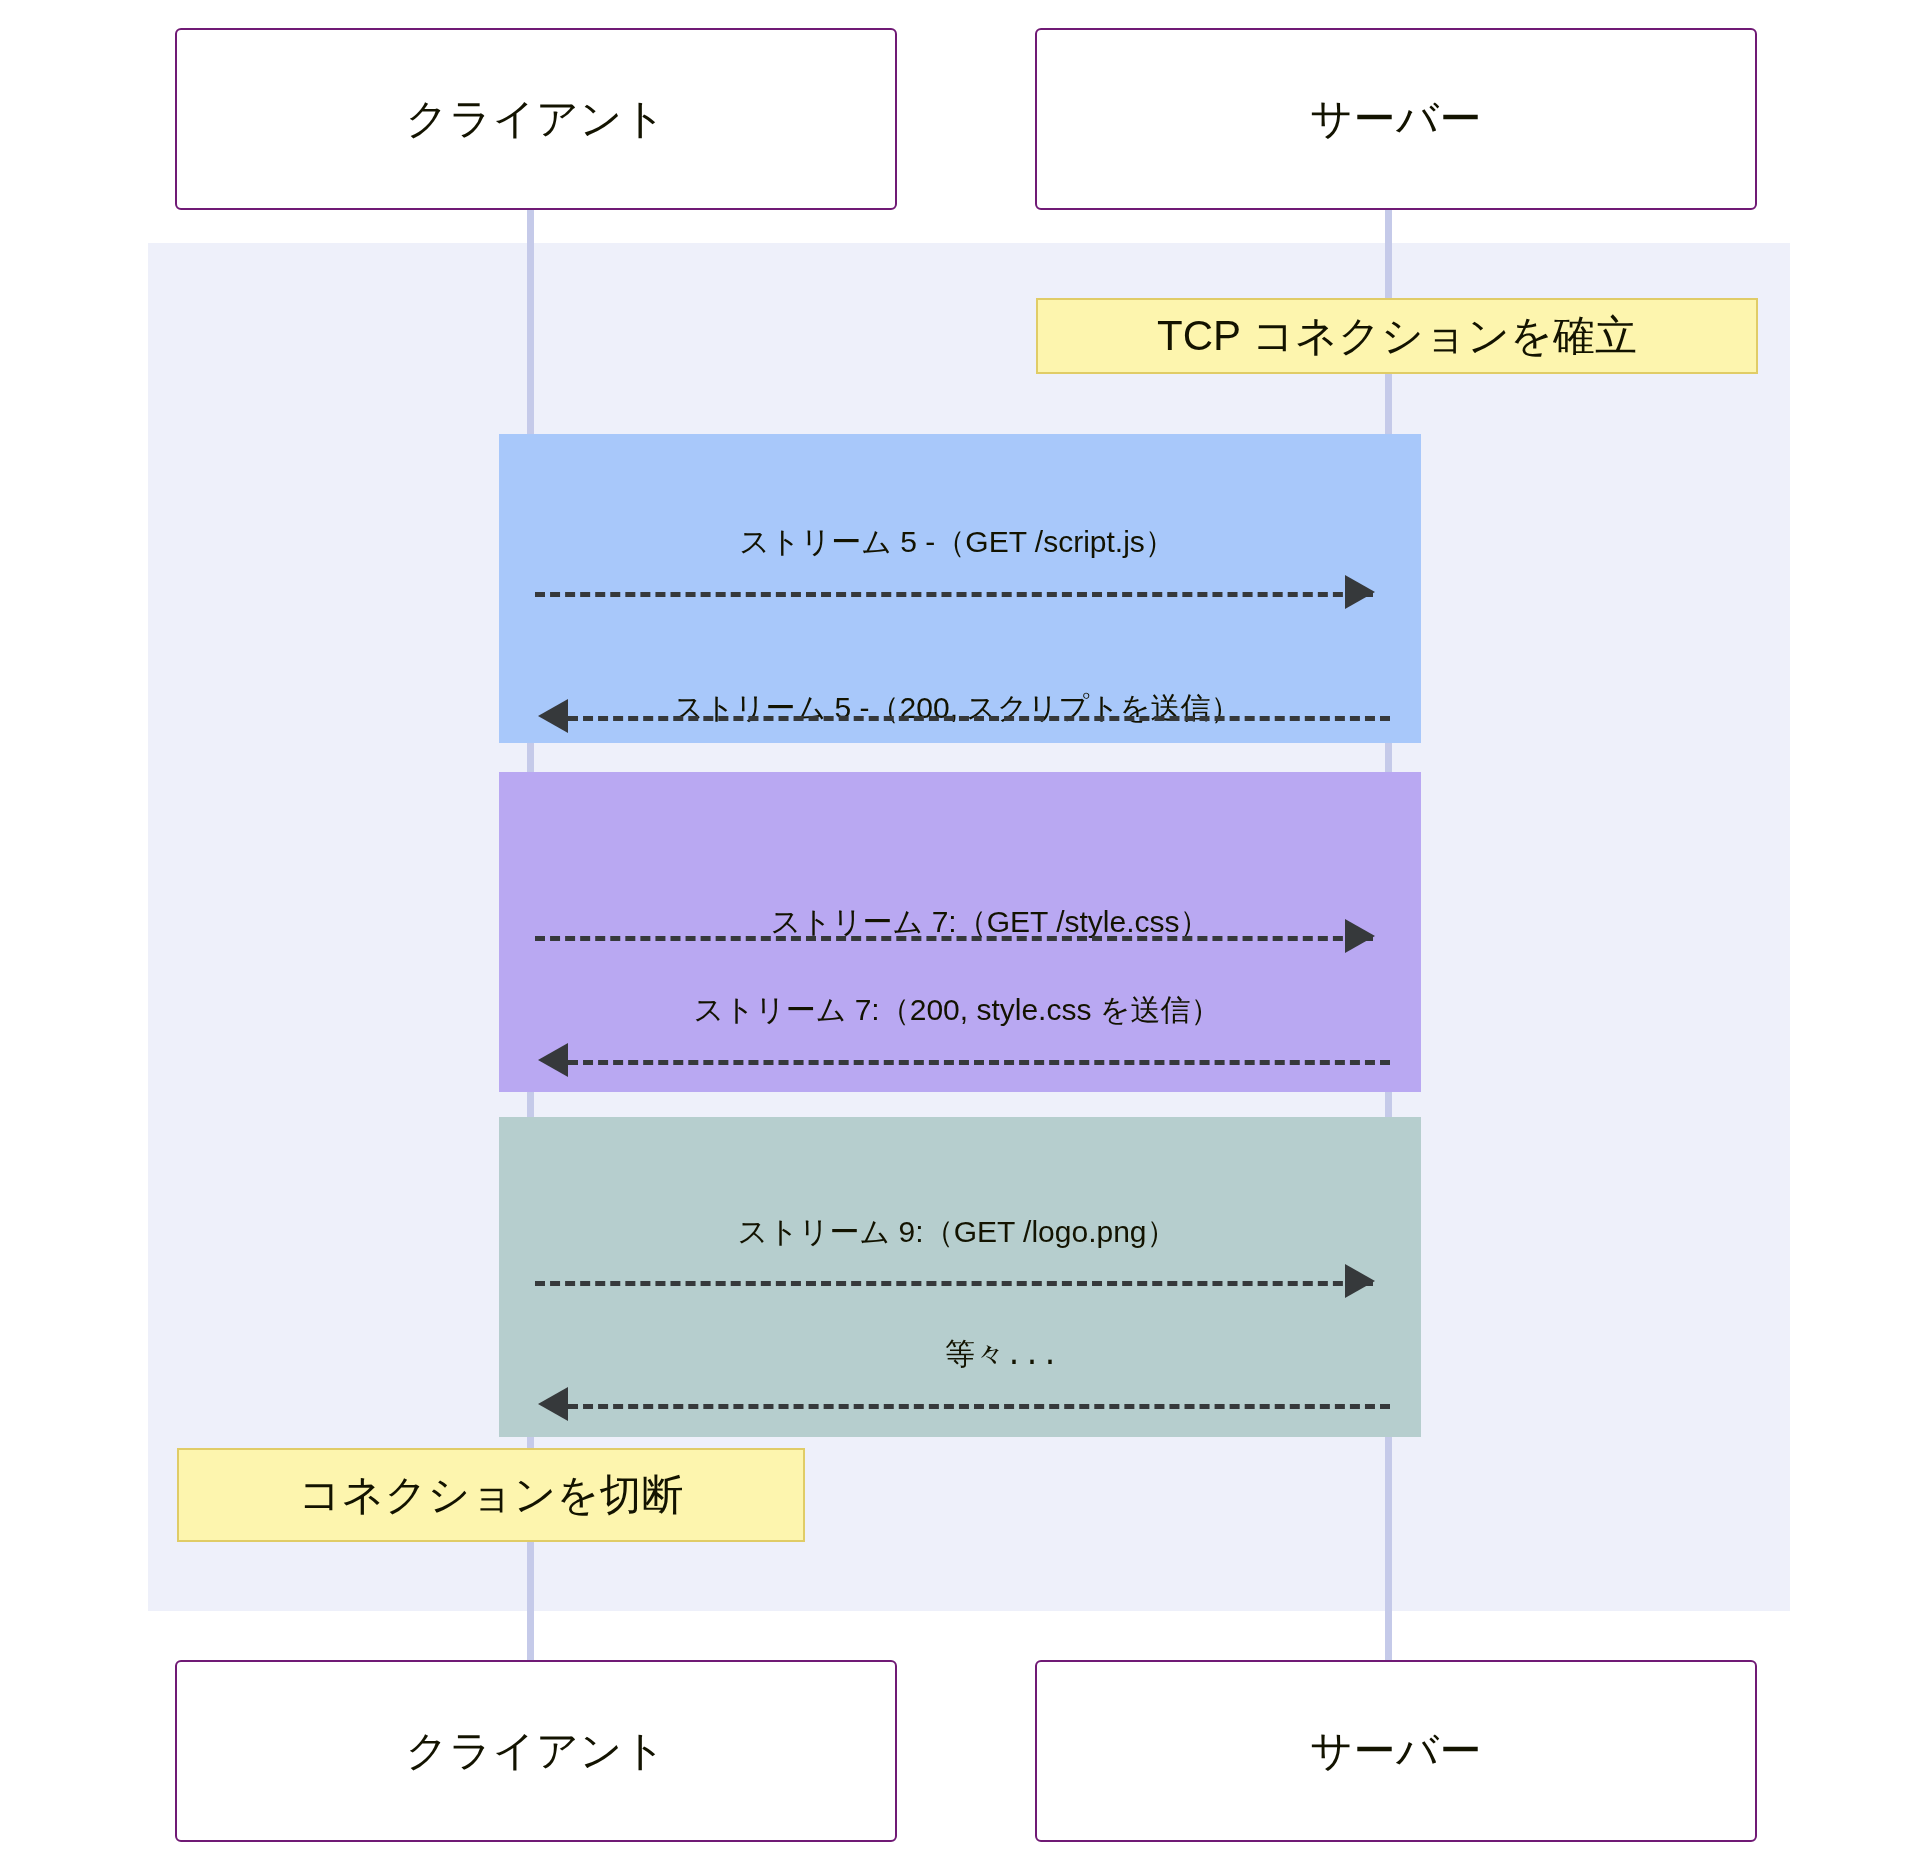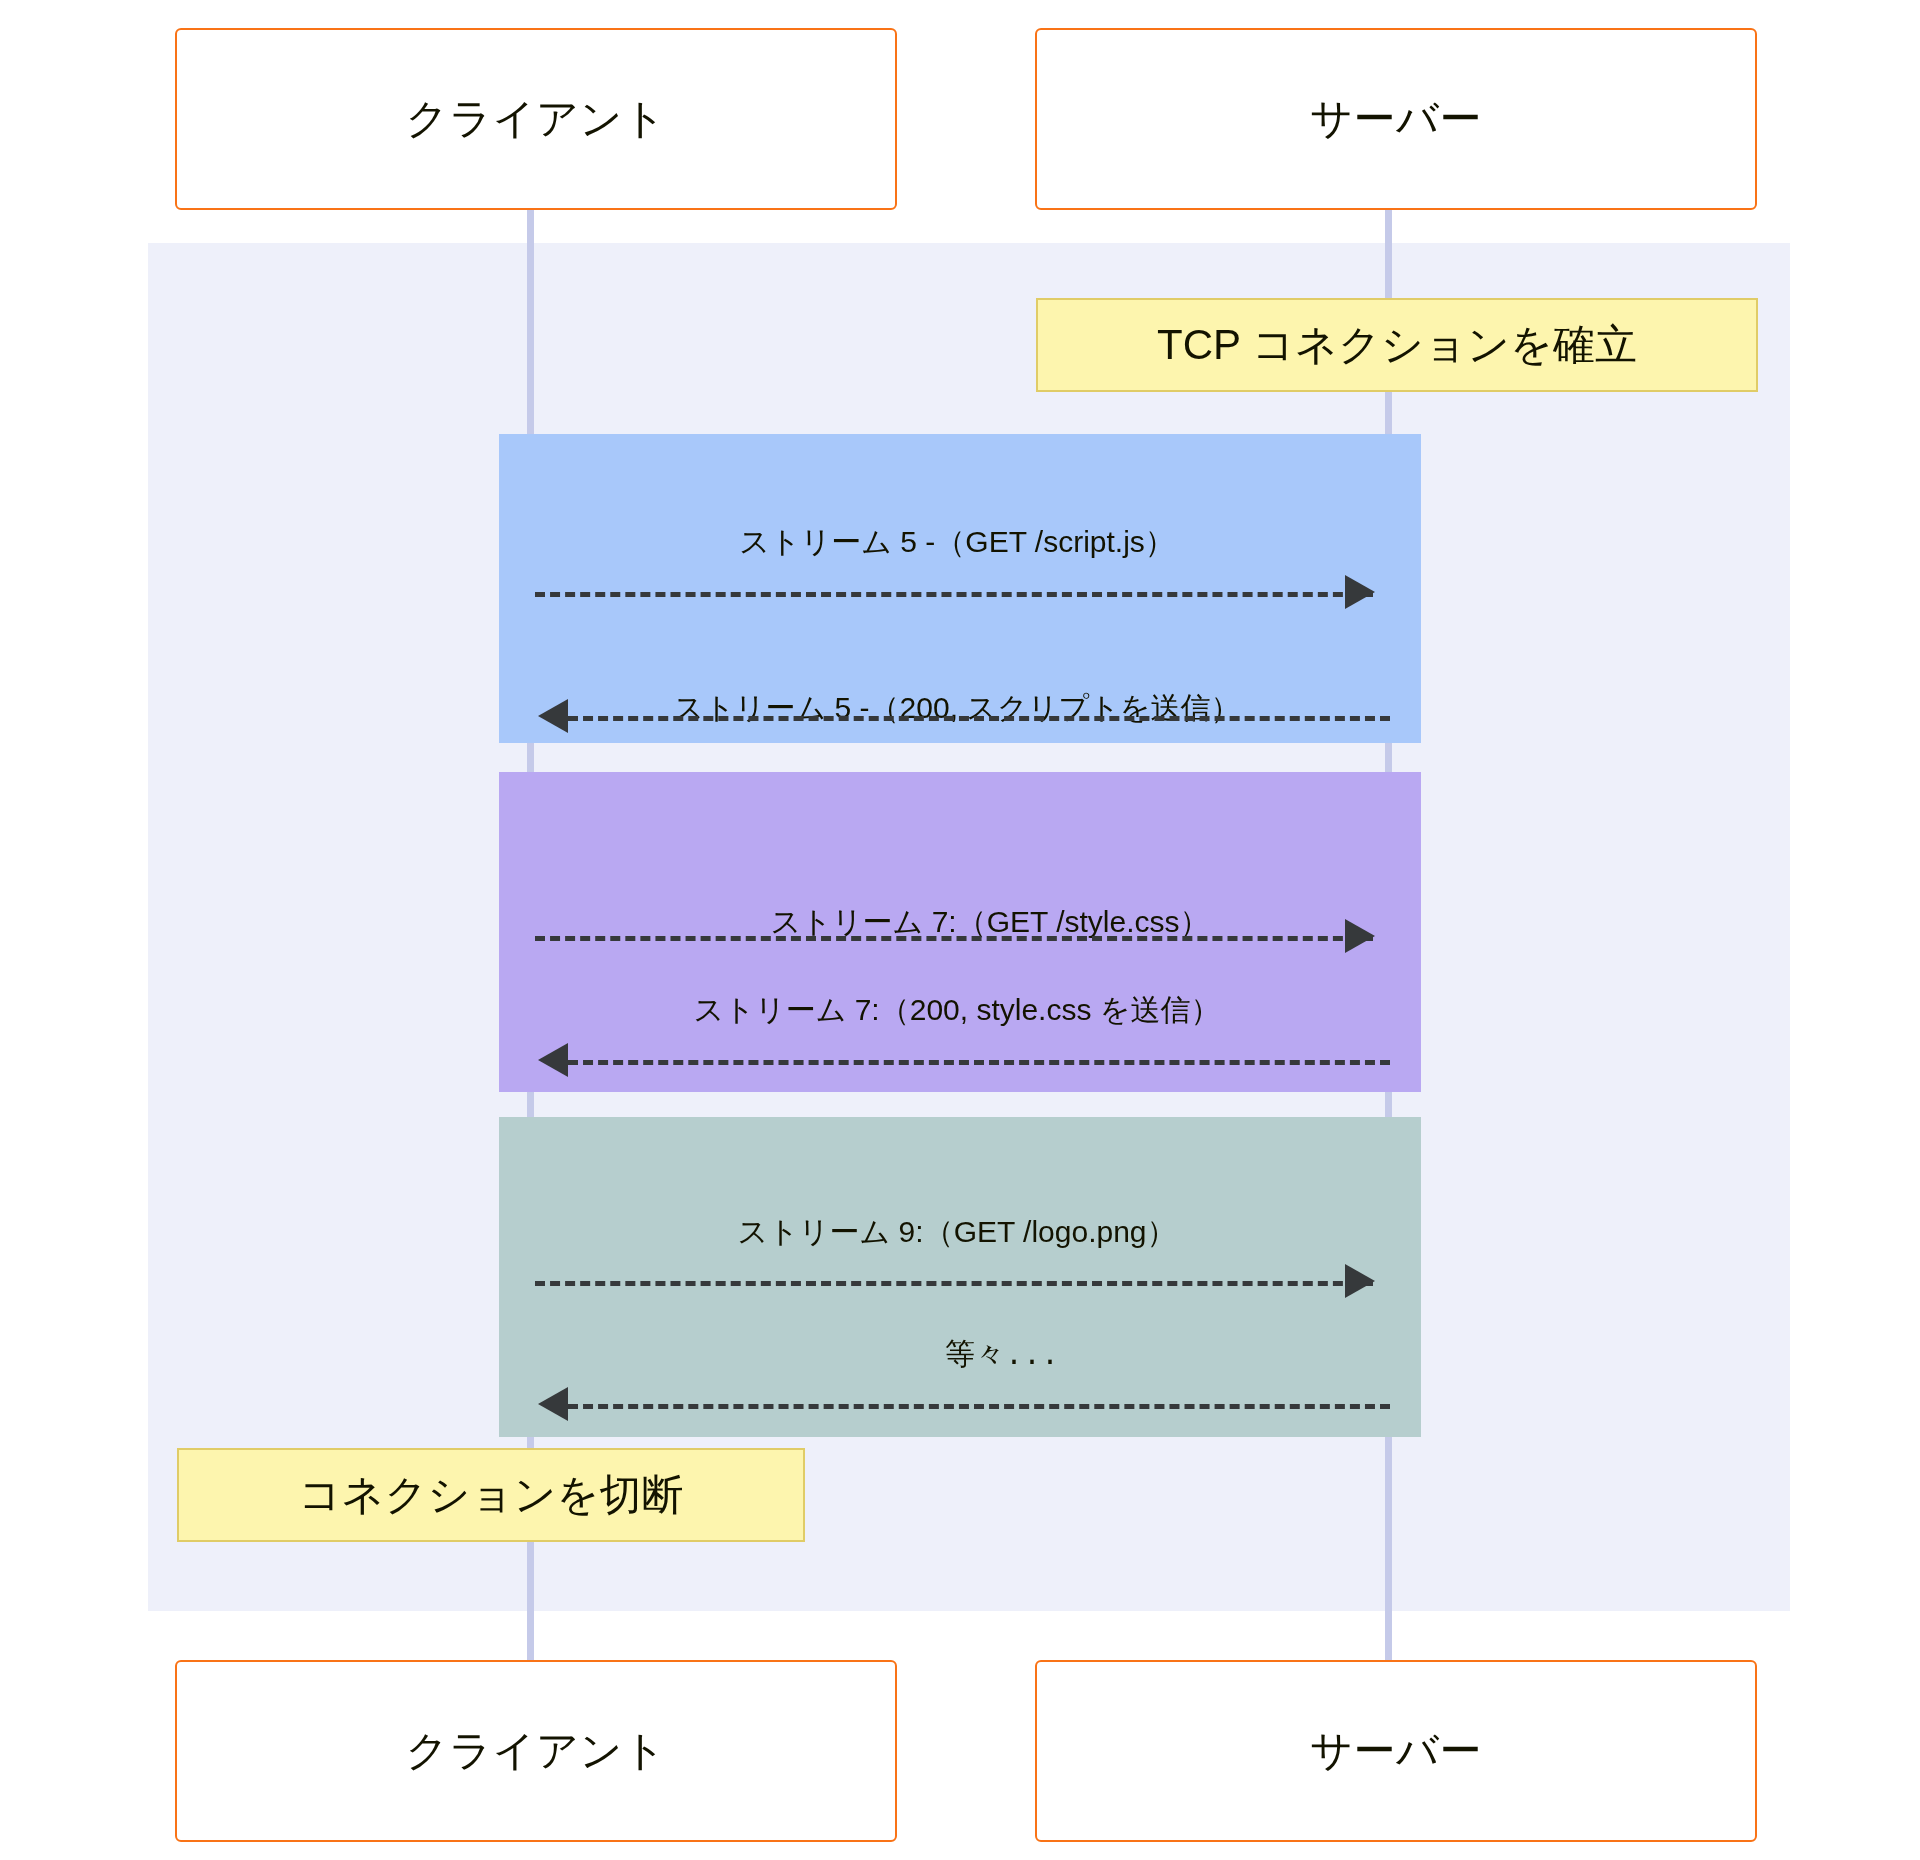--- a/index.html
+++ b/index.html
@@ -36,21 +36,21 @@
     width: 7px;
     height: 1455px;
     background: #c5cae9;
   }
 
   
   .participant {
     position: absolute;
     box-sizing: border-box;
     background: #ffffff;
-    border: 2px solid #f97316;
+    border: 2px solid #701a75;
     border-radius: 6px;
     display: flex;
     align-items: center;
     justify-content: center;
   }
   .participant-label {
     font-size: 42px;
     color: #131300;
     letter-spacing: 0.5px;
     white-space: nowrap;
@@ -117,21 +117,21 @@
   <div class="lifeline" style="left:527px;"></div>
   <div class="lifeline" style="left:1385px;"></div>
 
   <div class="participant" style="left:175px; top:28px; width:722px; height:182px;">
     <span class="participant-label">クライアント</span>
   </div>
   <div class="participant" style="left:1035px; top:28px; width:722px; height:182px;">
     <span class="participant-label">サーバー</span>
   </div>
 
-  <div class="note" style="left:1036px; top:298px; width:722px; height:94px;">
+  <div class="note" style="left:1036px; top:298px; width:722px; height:76px;">
     <span class="note-label">TCP コネクションを確立</span>
   </div>
 
   <div class="block" style="left:499px; top:434px; width:922px; height:309px; background:#a8c8fa;"></div>
 
   <span class="msg-label" style="left:957px; top:522px;">ストリーム 5 -（GET /script.js）</span>
   <div class="msg-line" style="left:535px; top:592px; width:838px;"></div>
   <div class="arrowhead right" style="left:1345px; top:575px;"></div>
 
   <span class="msg-label" style="left:957px; top:646px;margin-top:42px;">ストリーム 5 -（200, スクリプトを送信）</span>

